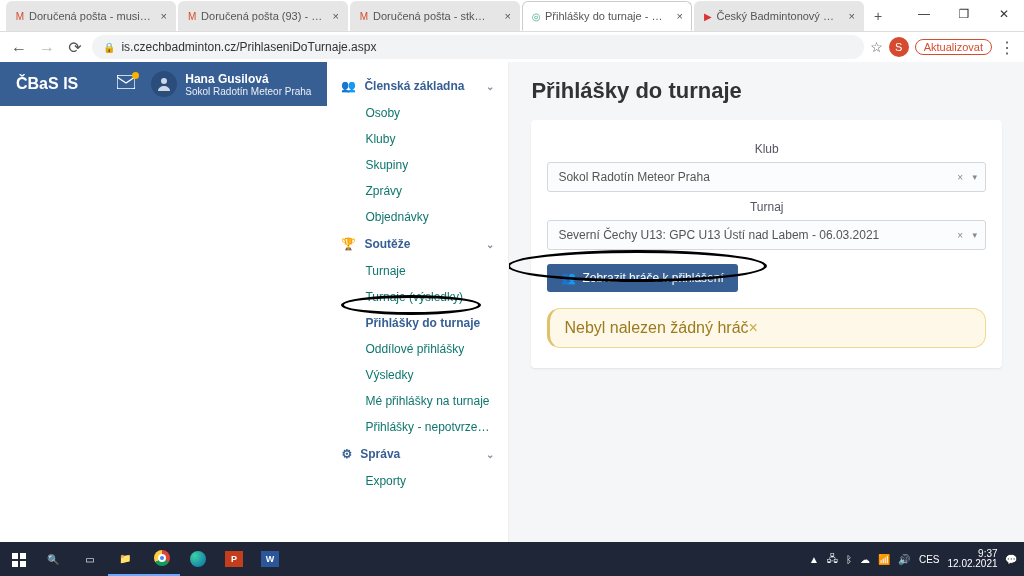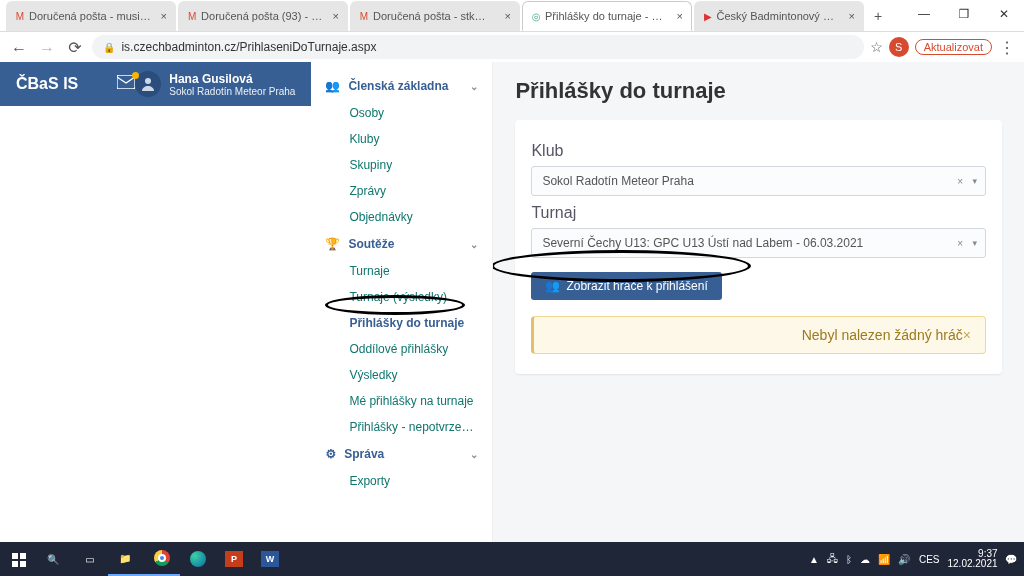--- a/index.html
+++ b/index.html
@@ -25,46 +25,46 @@
 .rightctrl { display:flex; align-items:center; gap:6px; }
 .star { color:#555; cursor:pointer; font-size:14px; }
 .avatar-s { width:20px; height:20px; border-radius:50%; background:#d64b2f; color:#fff; font-size:11px; display:flex; align-items:center; justify-content:center; cursor:pointer; }
 .update-btn { border:1px solid #d64b2f; color:#d64b2f; border-radius:12px; padding:1px 8px; font-size:11px; cursor:pointer; }
 .menu-dots { width:18px; color:#555; cursor:pointer; text-align:center; }
 
 
 .app { flex:1; display:flex; min-height:0; }
 .app-header { height:44px; background:#375f94; color:#fff; display:flex; align-items:center; padding:0 16px; justify-content:space-between; }
 .brand { font-weight:700; font-size:16px; }
-.hdr-right { display:flex; align-items:center; gap:0;padding-left:39px; }
+.hdr-right { display:flex; align-items:center; gap:16px;padding-left:39px; }
 .mail-ic { position:relative; cursor:pointer; }
 .mail-ic .dot { position:absolute; top:-3px; right:-4px; width:7px; height:7px; background:#f7b500; border-radius:50%; }
 .user-block { display:flex; align-items:center; gap:8px; cursor:pointer; }
 .user-av { width:26px; height:26px; border-radius:50%; background:#2b4d7b; display:flex; align-items:center; justify-content:center; }
 .user-name { font-weight:700; font-size:12px; }
 .user-sub { font-size:10px; opacity:.9; }
 
 
 .app-body { flex:1; display:flex; min-height:0; }
 .sidebar { width:182px; background:#fff; border-right:1px solid #eee; padding-top:10px; font-size:12px; color:#466; overflow:auto; }
 .side-group { display:flex; align-items:center; gap:8px; padding:7px 14px; font-weight:600; color:#375f94; cursor:pointer; }
 .side-group .chev { margin-left:auto; color:#7d8da1; font-size:10px; }
 .side-item { padding:6px 14px 6px 38px; color:#0f766e; cursor:pointer; white-space:nowrap; overflow:hidden; text-overflow:ellipsis; }
 .side-item.active { color:#375f94; font-weight:600; position:relative; }
 .ellipse { position:absolute; border:3px solid #000; border-radius:50%; }
 
 .main { flex:1; background:#f4f6f8; padding:16px 22px; overflow:auto; position:relative; }
 h1.page-title { font-size:22px; font-weight:700; color:#333; margin-bottom:16px; }
 .card { background:#fff; border-radius:4px; padding:14px 16px 20px; box-shadow:0 1px 2px rgba(0,0,0,.08); }
-.lbl { font-size:16px; color:#556; margin:8px 0 6px; }
+.lbl { font-size:12px; color:#556; margin:8px 0 6px;text-align:center; }
 .select2 { position:relative; border:1px solid #d3d8de; border-radius:3px; background:#fbfcfd; height:30px; display:flex; align-items:center; padding:0 32px 0 10px; font-size:12px; color:#555; cursor:pointer; }
 .sel-x { position:absolute; right:22px; top:50%; transform:translateY(-50%); color:#888; font-size:10px; cursor:pointer; }
 .sel-caret { position:absolute; right:8px; top:50%; transform:translateY(-50%); color:#888; font-size:9px; }
 .btn-primary { margin-top:14px; display:inline-flex; align-items:center; gap:6px; background:#375f94; color:#fff; border:none; border-radius:3px; padding:7px 14px; font-size:12px; cursor:pointer; }
-.alert { margin-top:16px; border:1px solid #f0d792; border-left:3px solid #e0c069; background:#fdf8e8; color:#9c7a1e; font-size:14px; padding:10px 14px; display:flex; justify-content:flex-end; align-items:center; border-radius:4px; }
+.alert { margin-top:16px; border:1px solid #f0d792; border-left:3px solid #e0c069; background:#fdf8e8; color:#9c7a1e; font-size:16px; padding:10px 14px; display:flex; justify-content:flex-start; align-items:center; border-radius:13px; }
 .alert .x { color:#c9a94a; cursor:pointer; }
 
 
 .taskbar { height:34px; background:#1f2637; display:flex; align-items:center; color:#fff; font-size:10px; }
 .taskbar .tb-item { width:36px; height:34px; display:flex; align-items:center; justify-content:center; cursor:pointer; }
 .taskbar .tb-item.hl { border-bottom:2px solid #6aa8ff; }
 .tray { margin-left:auto; display:flex; align-items:center; gap:8px; padding-right:6px; }
 .tray .clock { text-align:right; line-height:1.05; font-size:10px; }
 .sq { width:12px; height:12px; display:inline-block; }
 </style>

